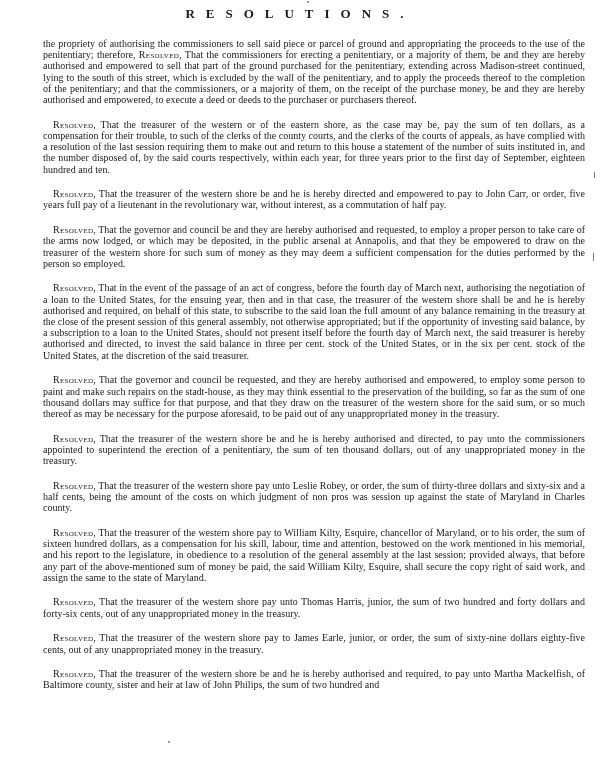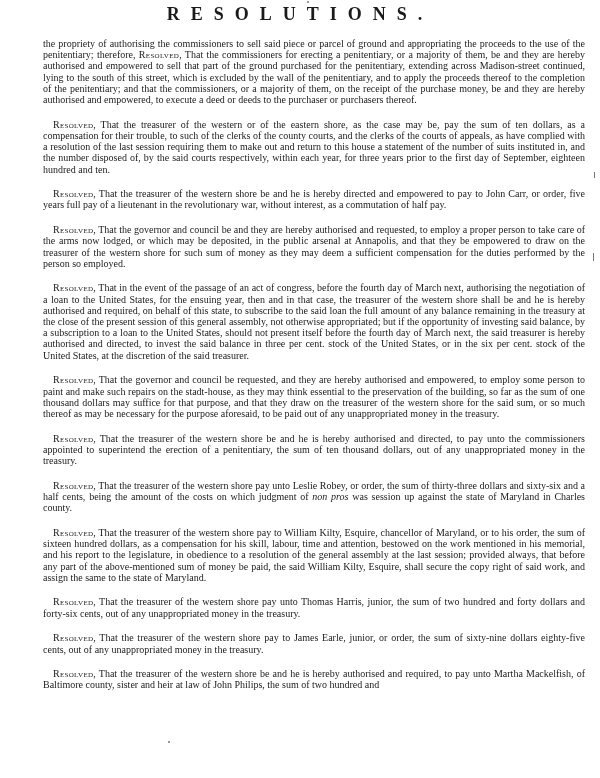--- a/index.html
+++ b/index.html
@@ -4,30 +4,30 @@
 <style>
   html, body { margin: 0; padding: 0; background: #ffffff; }
   body {
     width: 600px; height: 778px; overflow: hidden; position: relative;
     font-family: "Liberation Serif", "DejaVu Serif", serif;
     color: #1a1a1a;
   }
   .page { position: absolute; left: 0; top: 0; width: 600px; height: 778px; }
   .title {
     position: absolute; top: 6px; left: 0; width: 600px; text-align: center;
-    font-size: 18px; font-weight: bold; letter-spacing: 11px; line-height: 16px;
+    font-size: 13px; font-weight: bold; letter-spacing: 11px; line-height: 16px;
   }
   .body-text {
     position: absolute; left: 23px; top: 38px; width: 542px;
     font-size: 10px; line-height: 11.2px; text-align: justify; margin-left: 20px;
   }
   .para { margin: 0 0 13.5px 0; text-indent: 10px; }
   .para.first { text-indent: 0; }
   .sc { font-variant: small-caps; letter-spacing: 0.3px; }
-  .it { font-style: italic; }
+  .it { }
   .speck { position: absolute; background: #777; border-radius: 50%; }
 </style>
 </head>
 <body>
 
 <div class="page">
   <div class="title">RESOLUTIONS.</div>
 
   <div class="body-text">
     <p class="para first"><span>the propriety of authorising the commissioners to sell said piece or parcel of ground and appropriating the proceeds to the use of the penitentiary; therefore, </span><span class="sc">Resolved</span><span>, That the commissioners for erecting a penitentiary, or a majority of them, be and they are hereby authorised and empowered to sell that part of the ground purchased for the penitentiary, extending across Madison-street continued, lying to the south of this street, which is excluded by the wall of the penitentiary, and to apply the proceeds thereof to the completion of the penitentiary; and that the commissioners, or a majority of them, on the receipt of the purchase money, be and they are hereby authorised and empowered, to execute a deed or deeds to the purchaser or purchasers thereof.</span></p>

